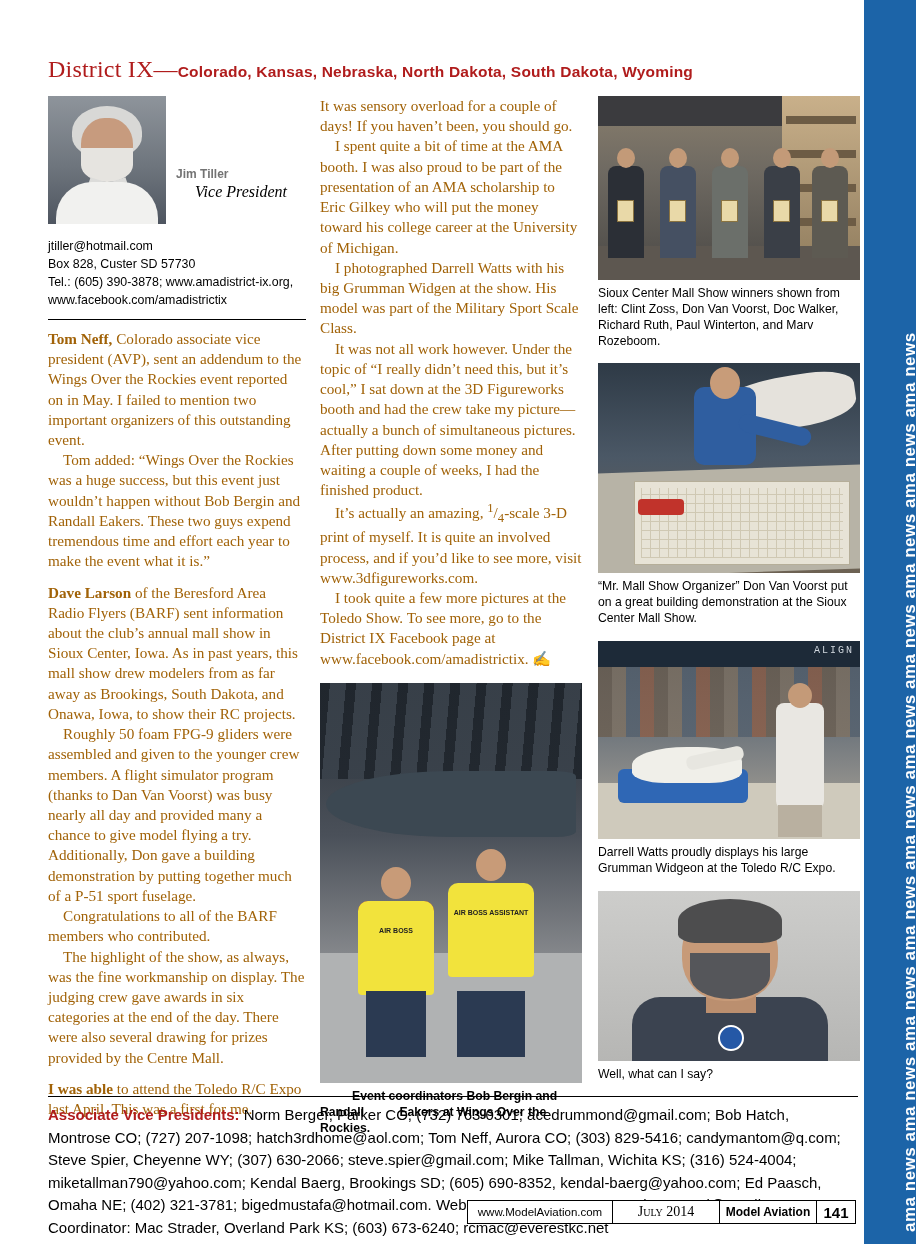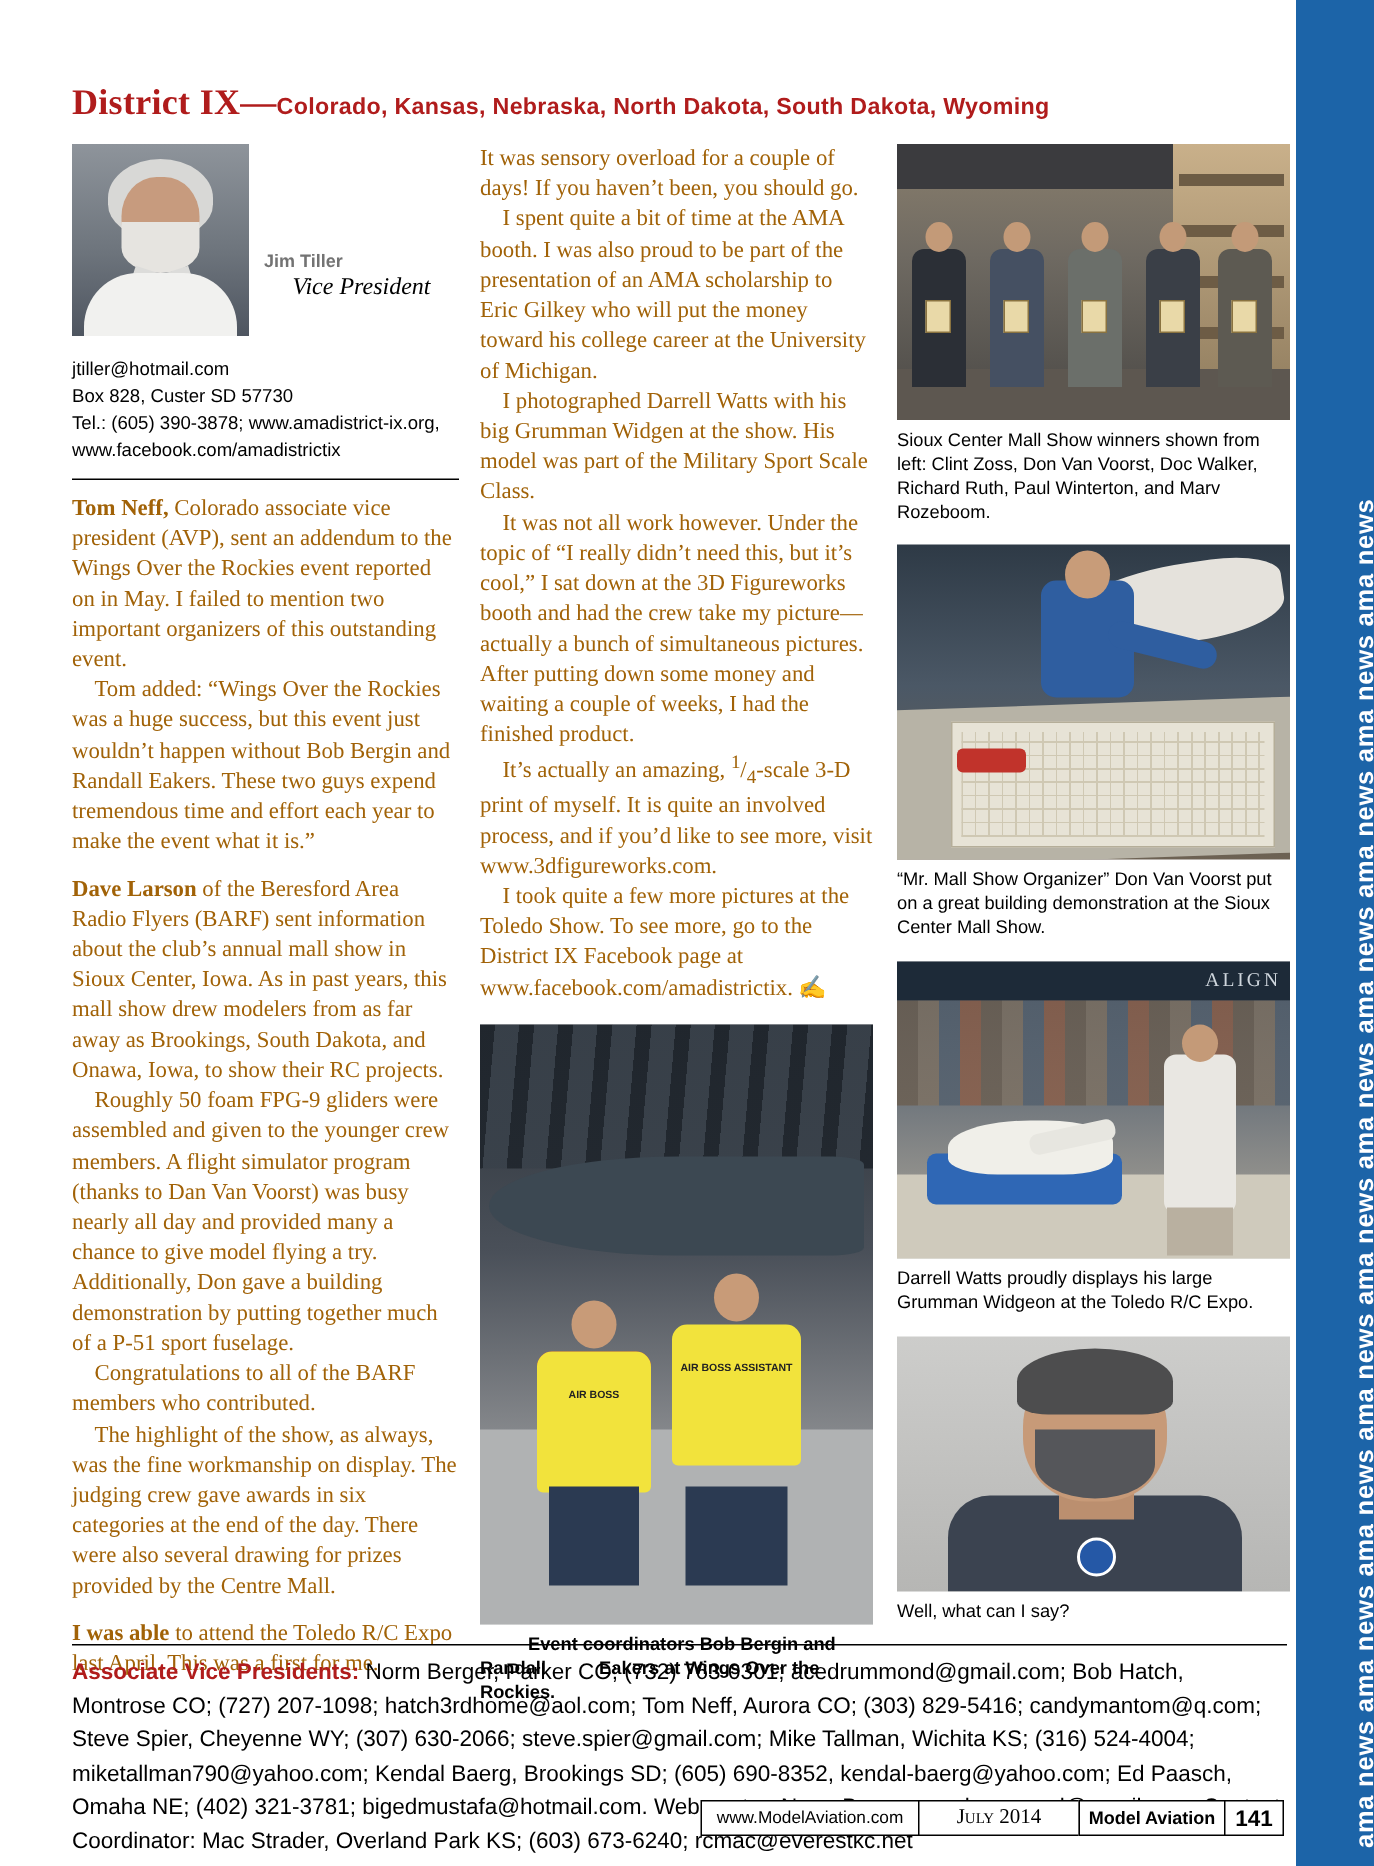--- a/index.html
+++ b/index.html
@@ -38,21 +38,21 @@
     padding: 0;
   }
 
   
   #header {
     position:absolute; left:48px; top:56px; width:770px;
   }
   #header .hdr-line { font-size:0; }
   #header .district {
     font-family:"Liberation Serif", serif;
-    font-weight:bold;
+    font-weight:normal;
     font-size:24px;
     color:#b01c1c;
     letter-spacing:0.2px;
   }
   #header .states {
     font-family:"Liberation Sans", sans-serif;
     font-weight:bold;
     font-size:15.5px;
     color:#b01c1c;
     letter-spacing:0.2px;
@@ -146,21 +146,21 @@
      repeating-linear-gradient(90deg,#cfc8b3 0 1px, transparent 1px 9px); }
   #photo-build .plane { position:absolute; right:4px; top:14px; width:150px; height:52px; background:#e5e2dc; border-radius:60% 30% 40% 20%; transform:rotate(-8deg); }
   #photo-build .body { position:absolute; left:96px; top:24px; width:62px; height:78px; background:#2f5ea0; border-radius:10px; }
   #photo-build .head { position:absolute; left:112px; top:4px; width:30px; height:32px; border-radius:50%; background:#c89c79; }
   #photo-build .arm  { position:absolute; left:140px; top:58px; width:74px; height:18px; background:#2f5ea0; border-radius:9px; transform:rotate(14deg); }
   #photo-build .car  { position:absolute; left:40px; bottom:58px; width:46px; height:16px; background:#c1332b; border-radius:4px; }
 
   
   #photo-expo { height:198px; background:linear-gradient(180deg,#35404c 0%, #5c6774 30%, #8d8d8a 70%, #bdb9ae 100%); }
   #photo-expo .banner { position:absolute; left:0; top:0; width:100%; height:26px; background:#1d2a38; }
-  #photo-expo .bannerTxt { position:absolute; right:6px; top:4px; color:#cfd6dd; font-family:Liberation Serif, serif; font-size:13px; letter-spacing:2px;}
+  #photo-expo .bannerTxt { position:absolute; right:6px; top:4px; color:#cfd6dd; font-family:Liberation Mono, monospace; font-size:10px; letter-spacing:2px;}
   #photo-expo .crowd { position:absolute; left:0; top:26px; width:100%; height:70px; background:repeating-linear-gradient(90deg,#6b5f52 0 14px,#7d7163 14px 28px,#55616e 28px 42px,#8a5f4a 42px 56px); opacity:.85; }
   #photo-expo .table { position:absolute; left:0; bottom:0; width:100%; height:56px; background:#cfcabc; }
   #photo-expo .cloth { position:absolute; left:20px; bottom:36px; width:130px; height:34px; background:#2f67b5; border-radius:6px; }
   #photo-expo .pl { position:absolute; left:34px; bottom:56px; width:110px; height:36px; background:#f0efe9; border-radius:50% 40% 30% 30%; }
   #photo-expo .pl2 { position:absolute; left:88px; bottom:74px; width:58px; height:14px; background:#e7e6e0; border-radius:6px; transform:rotate(-12deg); }
   #photo-expo .guy { position:absolute; right:36px; bottom:30px; width:48px; height:106px; background:#e9e7e2; border-radius:8px; }
   #photo-expo .guy .h { position:absolute; left:12px; top:-20px; width:24px; height:25px; border-radius:50%; background:#c49a78; }
   #photo-expo .guy .pants { position:absolute; left:2px; bottom:-28px; width:44px; height:32px; background:#b9b0a0; }
 
   

